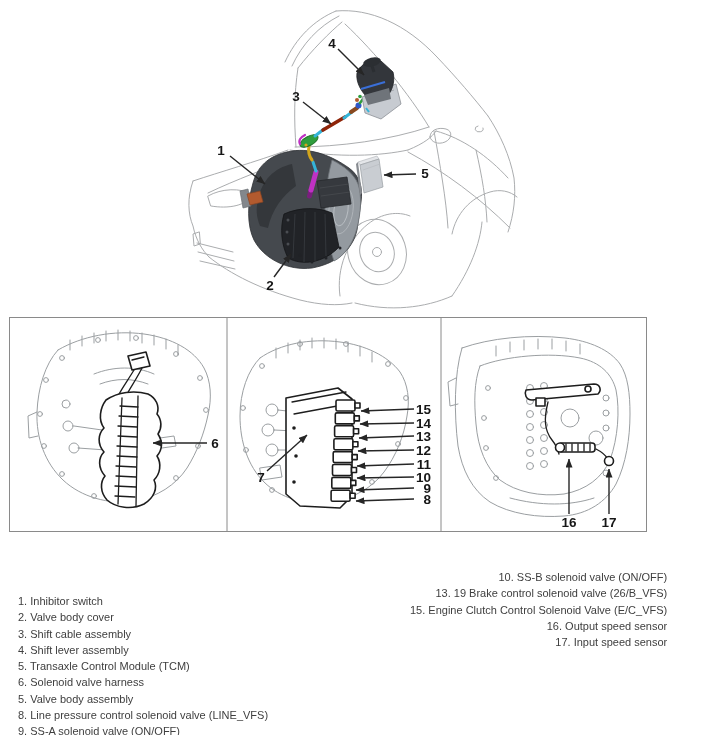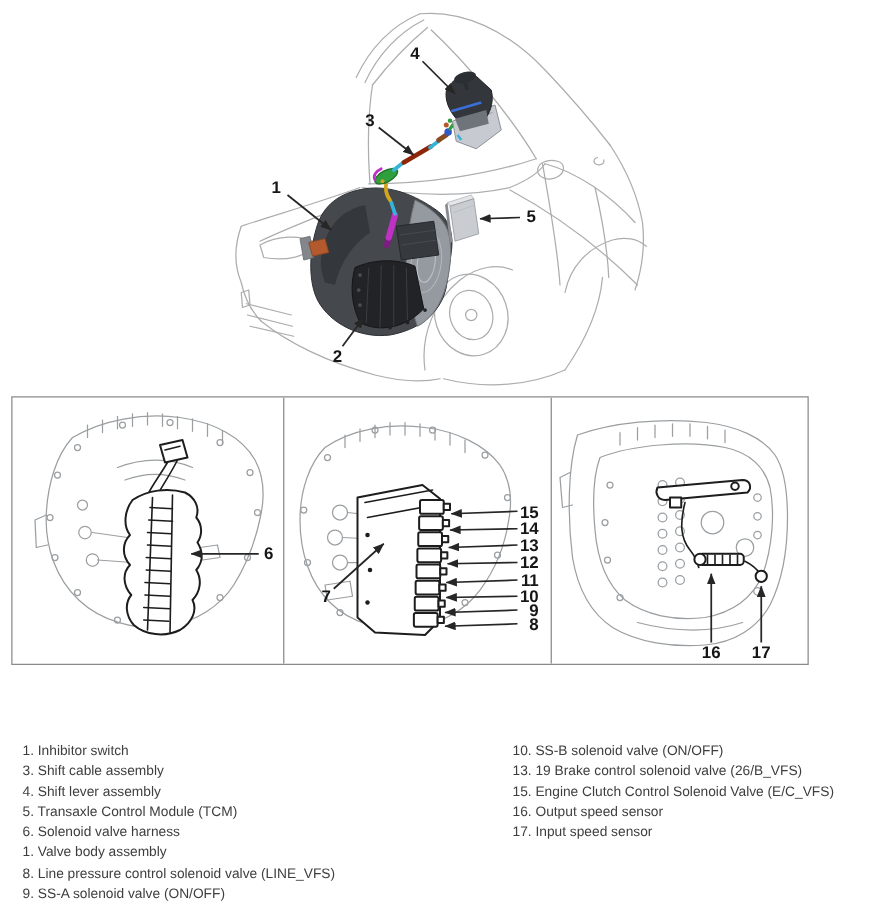--- a/index.html
+++ b/index.html
@@ -11,21 +11,21 @@
   
   .cl{stroke:#abadaf;fill:none;stroke-width:1;stroke-linecap:round;stroke-linejoin:round;}
   .pl{stroke:#9b9fa2;fill:none;stroke-width:1;stroke-linecap:round;stroke-linejoin:round;}
   .hl{stroke:#1d1d1d;fill:#ffffff;stroke-width:1.6;stroke-linejoin:round;}
   .hln{stroke:#1d1d1d;fill:none;stroke-width:1.3;stroke-linecap:round;}
   .arr{stroke:#262626;stroke-width:1.4;fill:none;}
   .div-line{stroke:#8a8a8a;stroke-width:1;}
   text.co{font-family:"Liberation Sans",sans-serif;font-weight:bold;font-size:13.5px;fill:#161616;}
   .legend-col{position:absolute;font-size:11px;line-height:16.3px;color:#3e3e3e;white-space:nowrap;margin-top:12px;}
   .legend-left{left:18px;top:581px;}
-  .legend-right{left:410px;top:581px;}
+  .legend-right{left:410px;top:557px;text-align:right;}
 </style>
 </head>
 <body>
 
 <svg class="overview" width="706" height="315" viewBox="0 0 706 315">
   <defs>
     <marker id="ah1" markerWidth="9" markerHeight="7" refX="8.5" refY="3.5" orient="auto" markerUnits="userSpaceOnUse">
       <path d="M0,0 L9,3.5 L0,7 Z" fill="#262626"></path>
     </marker>
   </defs>
@@ -358,25 +358,26 @@
     <g>
       <path class="arr" d="M599,196 L599,151" marker-end="url(#ah2)"></path>
       <text class="co" x="599" y="204" text-anchor="middle" dominant-baseline="central">17</text>
     </g>
   </g>
 </svg>
 </div>
 
 <div class="legend-col legend-left">
   <div>1. Inhibitor switch</div>
+  <div>2. Valve body cover</div>
   <div>3. Shift cable assembly</div>
   <div>4. Shift lever assembly</div>
   <div>5. Transaxle Control Module (TCM)</div>
   <div>6. Solenoid valve harness</div>
-  <div>1. Valve body assembly</div>
+  <div>5. Valve body assembly</div>
   <div>8. Line pressure control solenoid valve (LINE_VFS)</div>
   <div>9. SS-A solenoid valve (ON/OFF)</div>
 </div>
 <div class="legend-col legend-right">
   <div>10. SS-B solenoid valve (ON/OFF)</div>
   <div>13. 19 Brake control solenoid valve (26/B_VFS)</div>
   <div>15. Engine Clutch Control Solenoid Valve (E/C_VFS)</div>
   <div>16. Output speed sensor</div>
   <div>17. Input speed sensor</div>
 </div>

